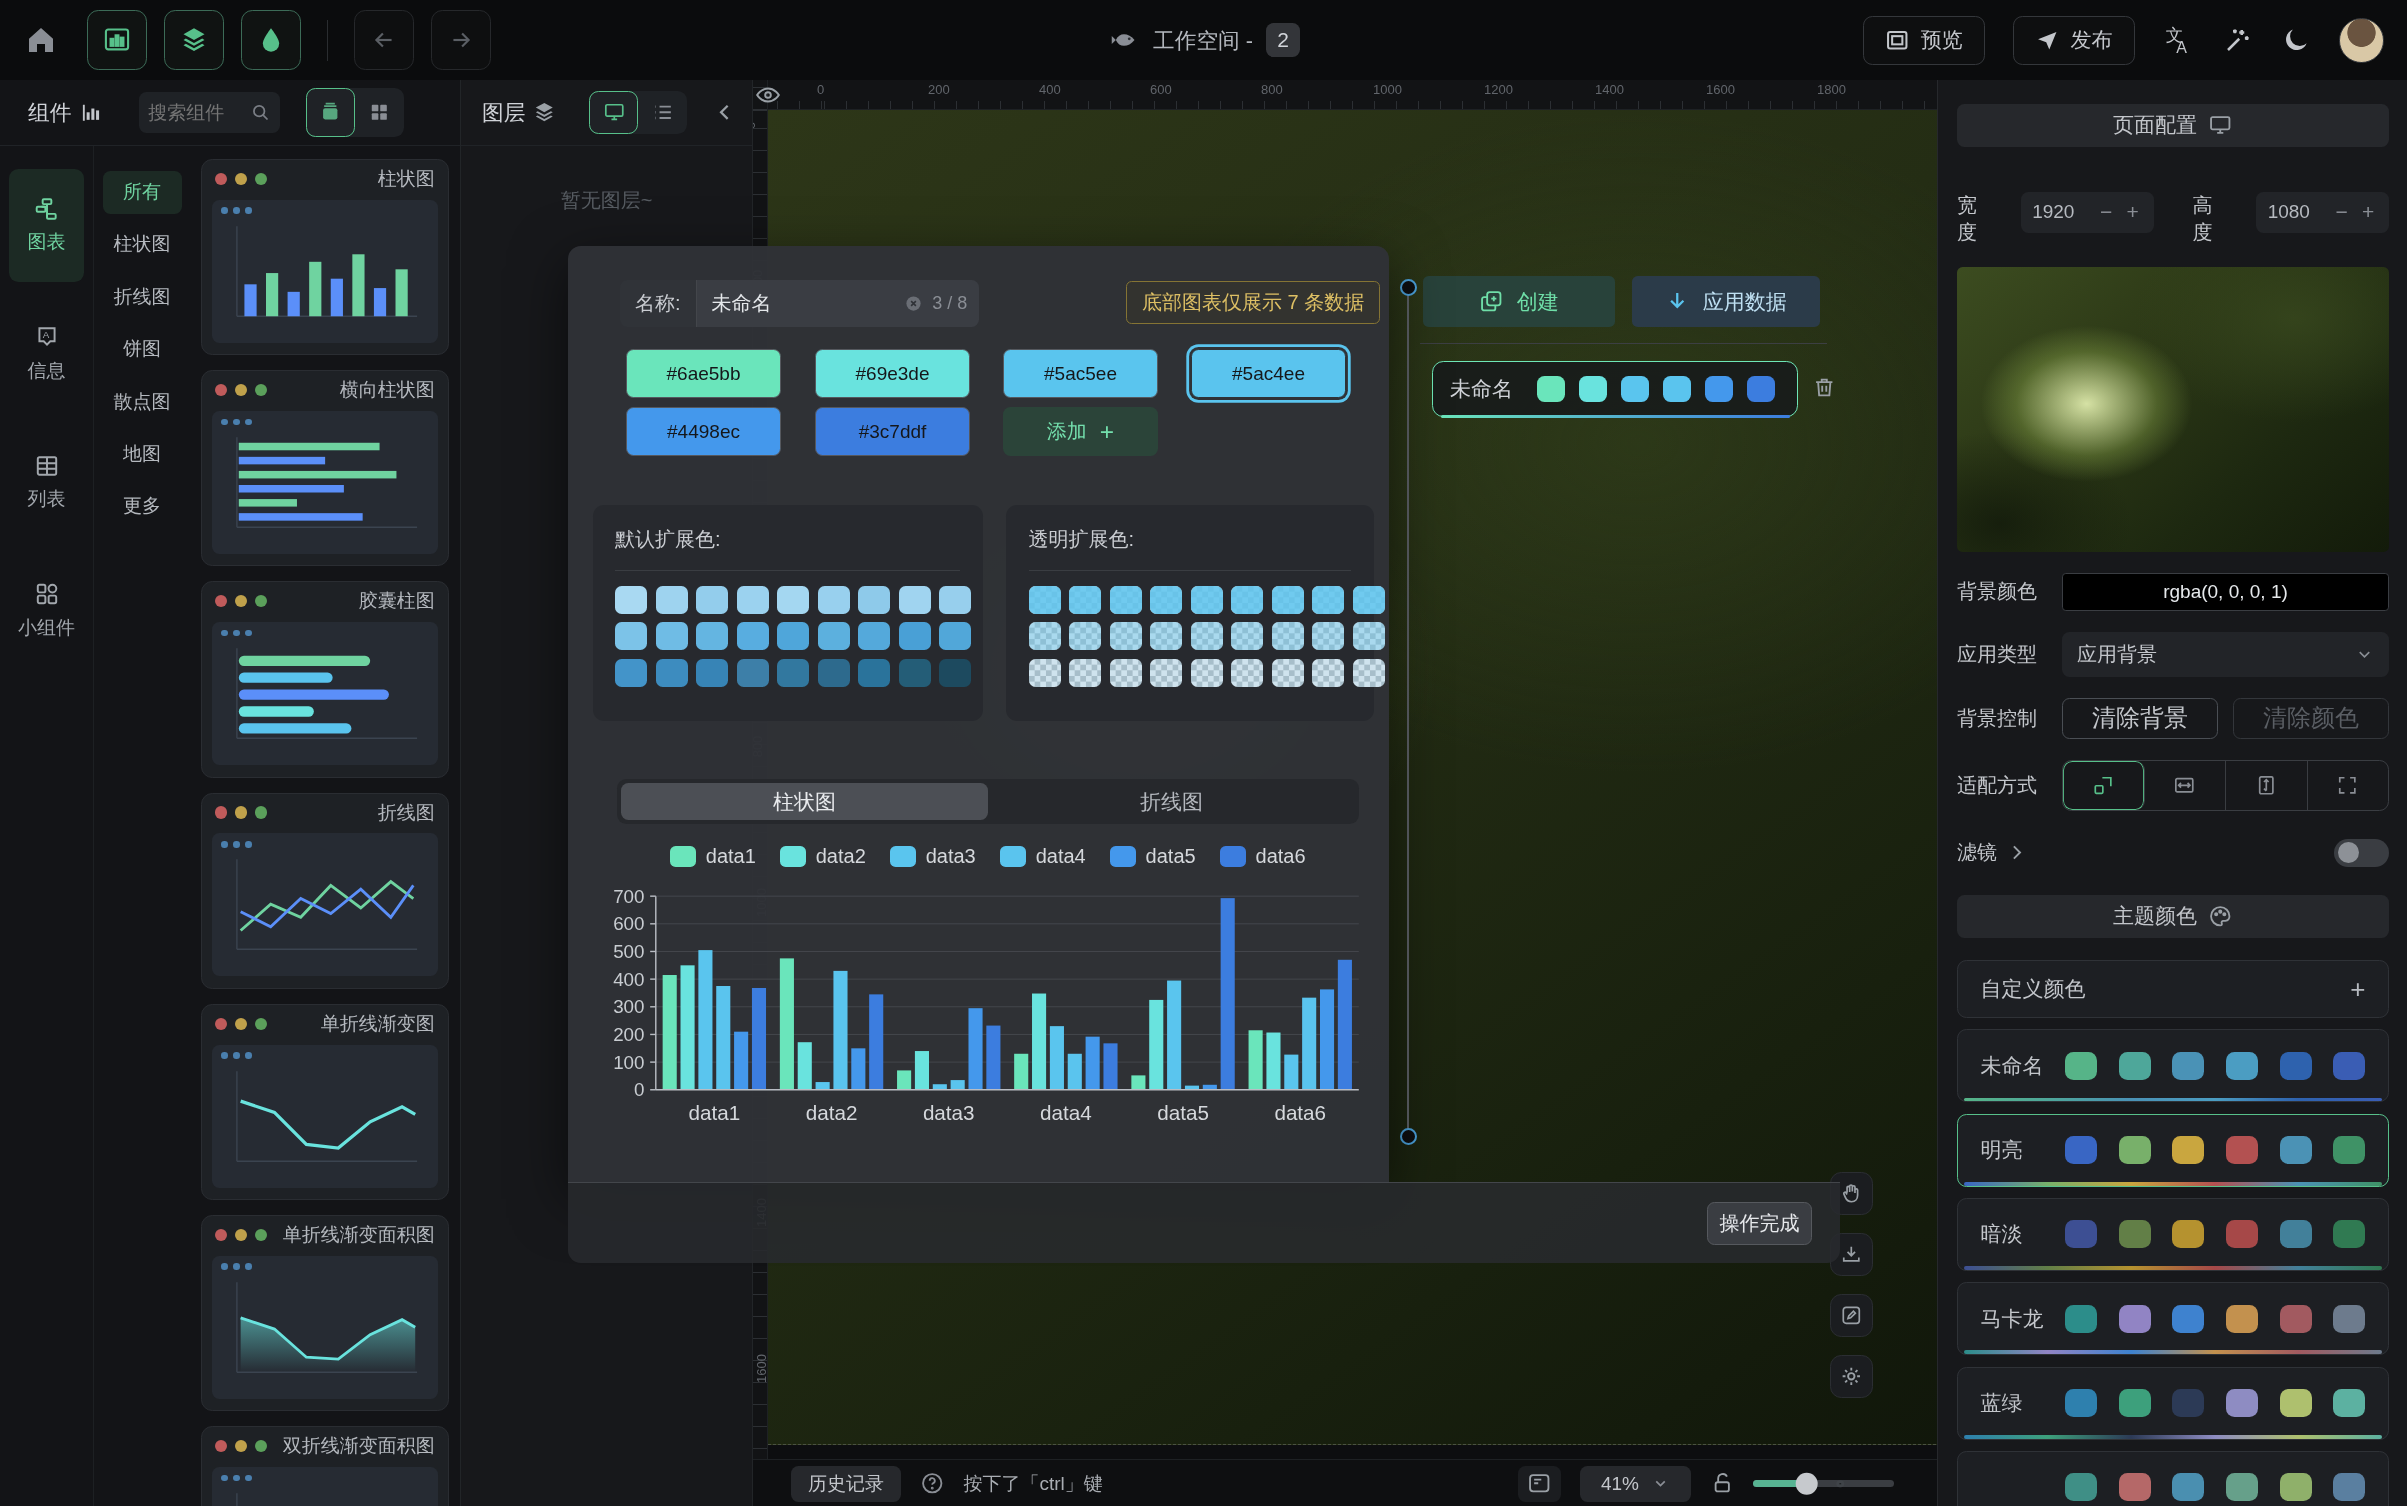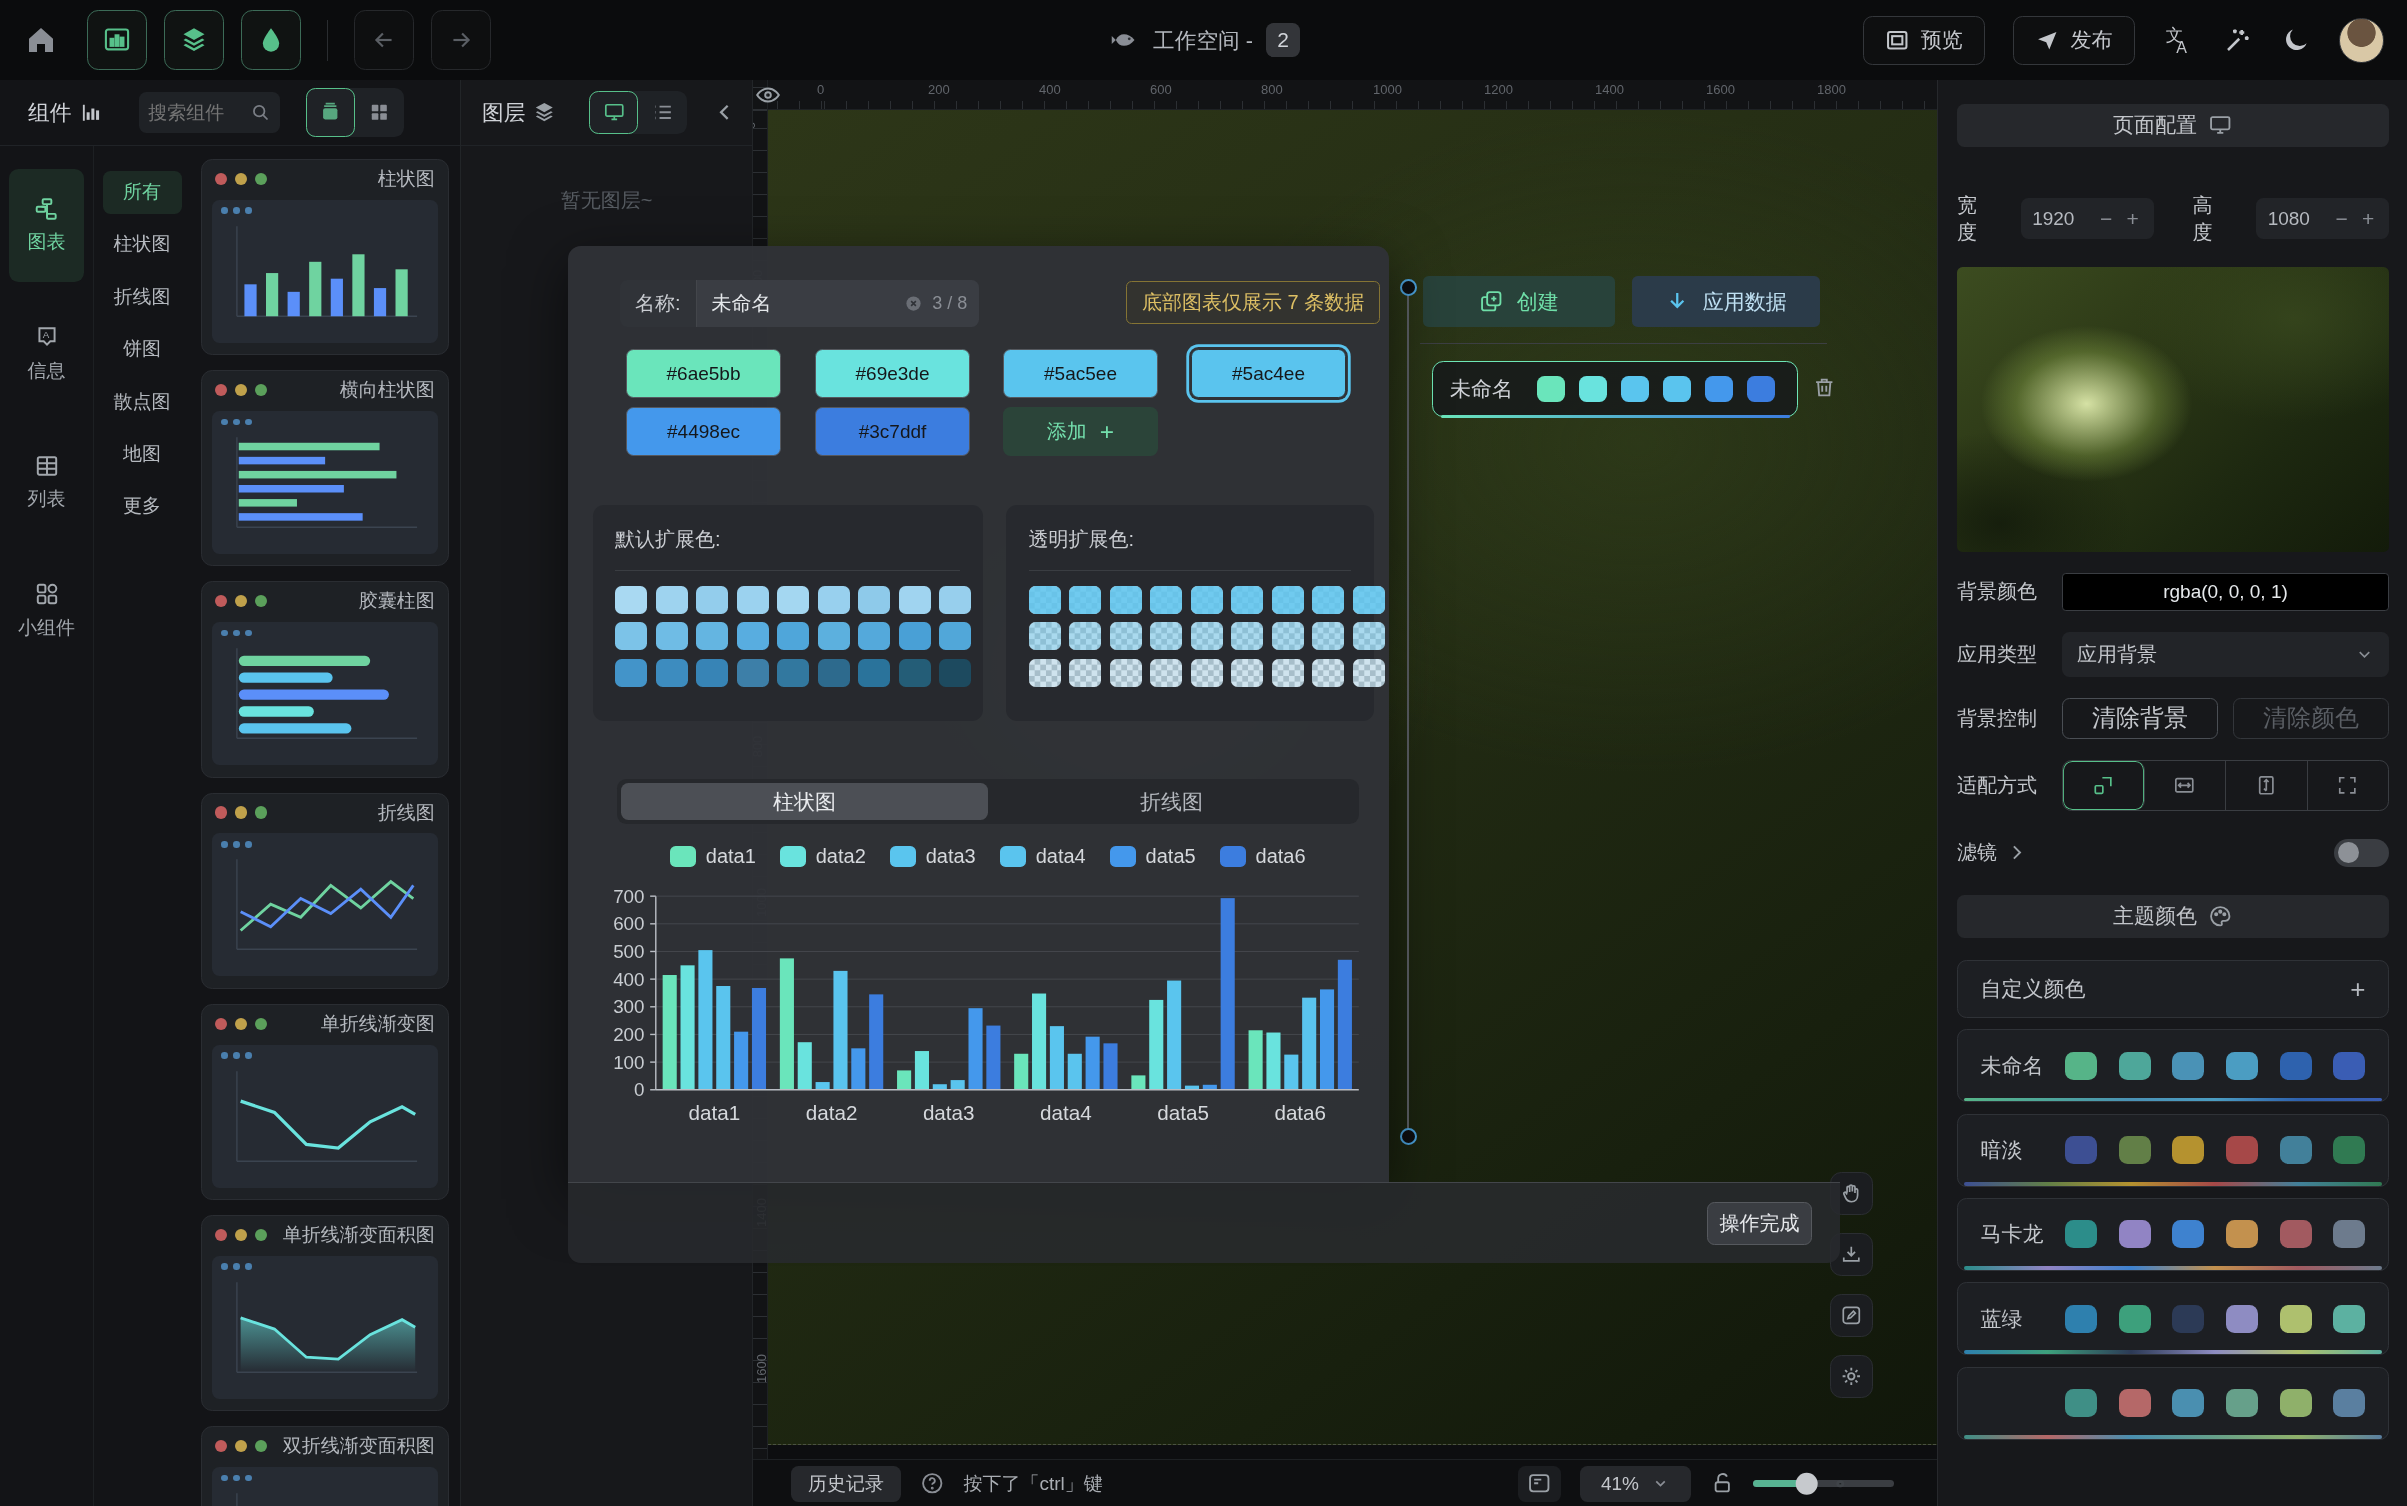--- a/index.html
+++ b/index.html
@@ -133,21 +133,21 @@
   .item-card::after { content:""; position:absolute; left:7.5px; right:7.5px; bottom:-1.9px; height:2.8px; border-radius:1.9px;
                background:linear-gradient(90deg,#6ae5bb,#3c7ddf); }
   .item-name { font-size:21px; color:#d0d3d8; margin-right:9.4px; }
   .item-swatches { display:flex; gap:14px; }
   .item-swatch { width:28px; height:26px; border-radius:7.5px; }
   .trash-btn { position:absolute; left:1812px; top:375px; z-index:6; }
 
   
   .right-panel { position:absolute; right:0; top:80px; bottom:0; width:471px; background:#17181b; border-left:0.9px solid #26282c; z-index:5; padding:0 19px; overflow:hidden; }
   .rp-headerbar { margin-top:23.5px; height:43px; background:#26282c; border-radius:7.5px; display:flex; align-items:center; justify-content:center; gap:11.3px; font-size:21px; color:#c3c6cb; }
-  .size-row { margin-top:45px; display:flex; align-items:center; gap:26px; }
+  .size-row { margin-top:45px; display:flex; align-items:flex-start; gap:26px; }
   .size-label { font-size:20px; color:#c3c6cb; }
   .stepper { width:139px; height:41px; background:#222428; border-radius:7.5px; display:flex; align-items:center; padding:0 11.3px; gap:7.5px; }
   .stepper .val { flex:1; font-size:19px; color:#b6bac0; }
   .stepper .op { color:#8a8e95; font-size:21px; width:19px; text-align:center; }
   .preview-img { margin-top:21px; height:285px; border-radius:5.6px; position:relative; overflow:hidden;
       background:
         radial-gradient(ellipse 141px 104px at 30% 48%, rgba(232,244,180,0.9), rgba(150,180,80,0.35) 50%, transparent 75%),
         radial-gradient(ellipse 245px 160px at 78% 18%, rgba(56,72,30,0.8), transparent 65%),
         radial-gradient(ellipse 188px 132px at 10% 90%, rgba(20,28,12,0.9), transparent 70%),
         linear-gradient(140deg,#3c4c20 0%, #2c3816 38%, #1d2810 70%, #131b0a 100%); }
@@ -1075,20 +1075,31 @@
           <span class="theme-name">未命名</span>
           <span class="theme-dots">
             <span class="theme-dot" style="background: rgb(86, 180, 136);"></span>
             <span class="theme-dot" style="background: rgb(78, 167, 154);"></span>
             <span class="theme-dot" style="background: rgb(74, 146, 182);"></span>
             <span class="theme-dot" style="background: rgb(75, 157, 194);"></span>
             <span class="theme-dot" style="background: rgb(46, 98, 174);"></span>
             <span class="theme-dot" style="background: rgb(58, 93, 180);"></span>
           </span>
         </div>
+        <div class="theme-row selected" style="--grad: linear-gradient(90deg,#3966c4,#78b06a,#c9a63f,#b35151,#4b92b5,#3f9266);">
+          <span class="theme-name">明亮</span>
+          <span class="theme-dots">
+            <span class="theme-dot" style="background: rgb(57, 102, 196);"></span>
+            <span class="theme-dot" style="background: rgb(120, 176, 106);"></span>
+            <span class="theme-dot" style="background: rgb(201, 166, 63);"></span>
+            <span class="theme-dot" style="background: rgb(179, 81, 81);"></span>
+            <span class="theme-dot" style="background: rgb(75, 146, 181);"></span>
+            <span class="theme-dot" style="background: rgb(63, 146, 102);"></span>
+          </span>
+        </div>
         <div class="theme-row" style="--grad: linear-gradient(90deg,#3d4f93,#627f47,#b5922f,#a64848,#42809a,#307a52);">
           <span class="theme-name">暗淡</span>
           <span class="theme-dots">
             <span class="theme-dot" style="background: rgb(61, 79, 147);"></span>
             <span class="theme-dot" style="background: rgb(98, 127, 71);"></span>
             <span class="theme-dot" style="background: rgb(181, 146, 47);"></span>
             <span class="theme-dot" style="background: rgb(166, 72, 72);"></span>
             <span class="theme-dot" style="background: rgb(66, 128, 154);"></span>
             <span class="theme-dot" style="background: rgb(48, 122, 82);"></span>
           </span>

